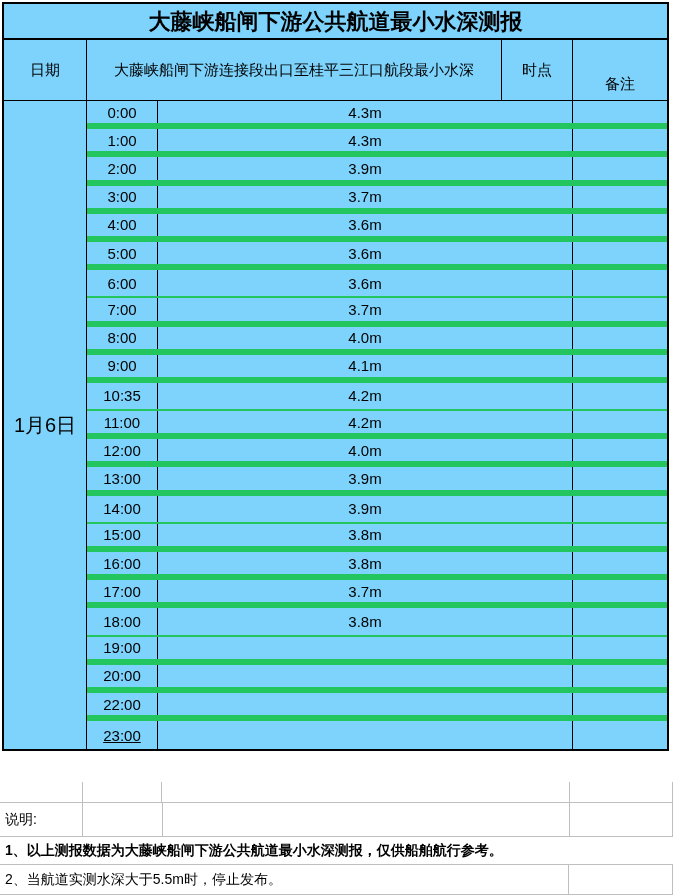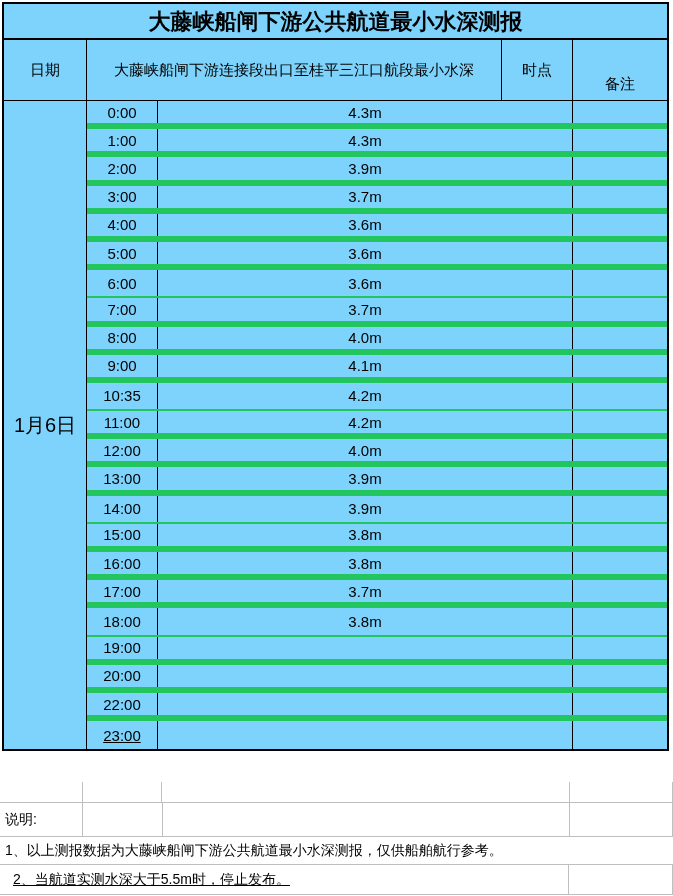--- a/index.html
+++ b/index.html
@@ -60,23 +60,23 @@
   .b-row { display:flex; border-bottom:1px solid #bfbfbf; font-size:14px;gap:12px; }
   .b-row .bc { border-right:1px solid #bfbfbf; display:flex; align-items:center; }
   .bc.w1 { width:87px; }
   .bc.w2 { width:71px; }
   .bc.w3 { width:415px; }
   .bc.w4 { width:96px; }
   .empty-row { height:21px; }
   .label-row { height:34px; }
   .label-row .bc.w1 { padding-left:5px; }
   .note1-row { height:28px; }
-  .note1-row .bc.full { width:673px; border-right:none; padding-left:5px; }
+  .note1-row .bc.full { width:673px; border-right:none; padding-left:5px;font-weight:bold; }
   .note2-row { height:30px; }
-  .note2-row .bc.wide { width:590px; padding-left:13px;text-decoration:underline; }
+  .note2-row .bc.wide { width:590px; padding-left:5px; }
   .note2-row .bc.w4 { width:96px; }
 </style>
 </head>
 <body>
 
 <div class="doc">
   <div class="title-bar">大藤峡船闸下游公共航道最小水深测报</div>
 
   <div class="header-row">
     <div class="hcell c-date">日期</div>

